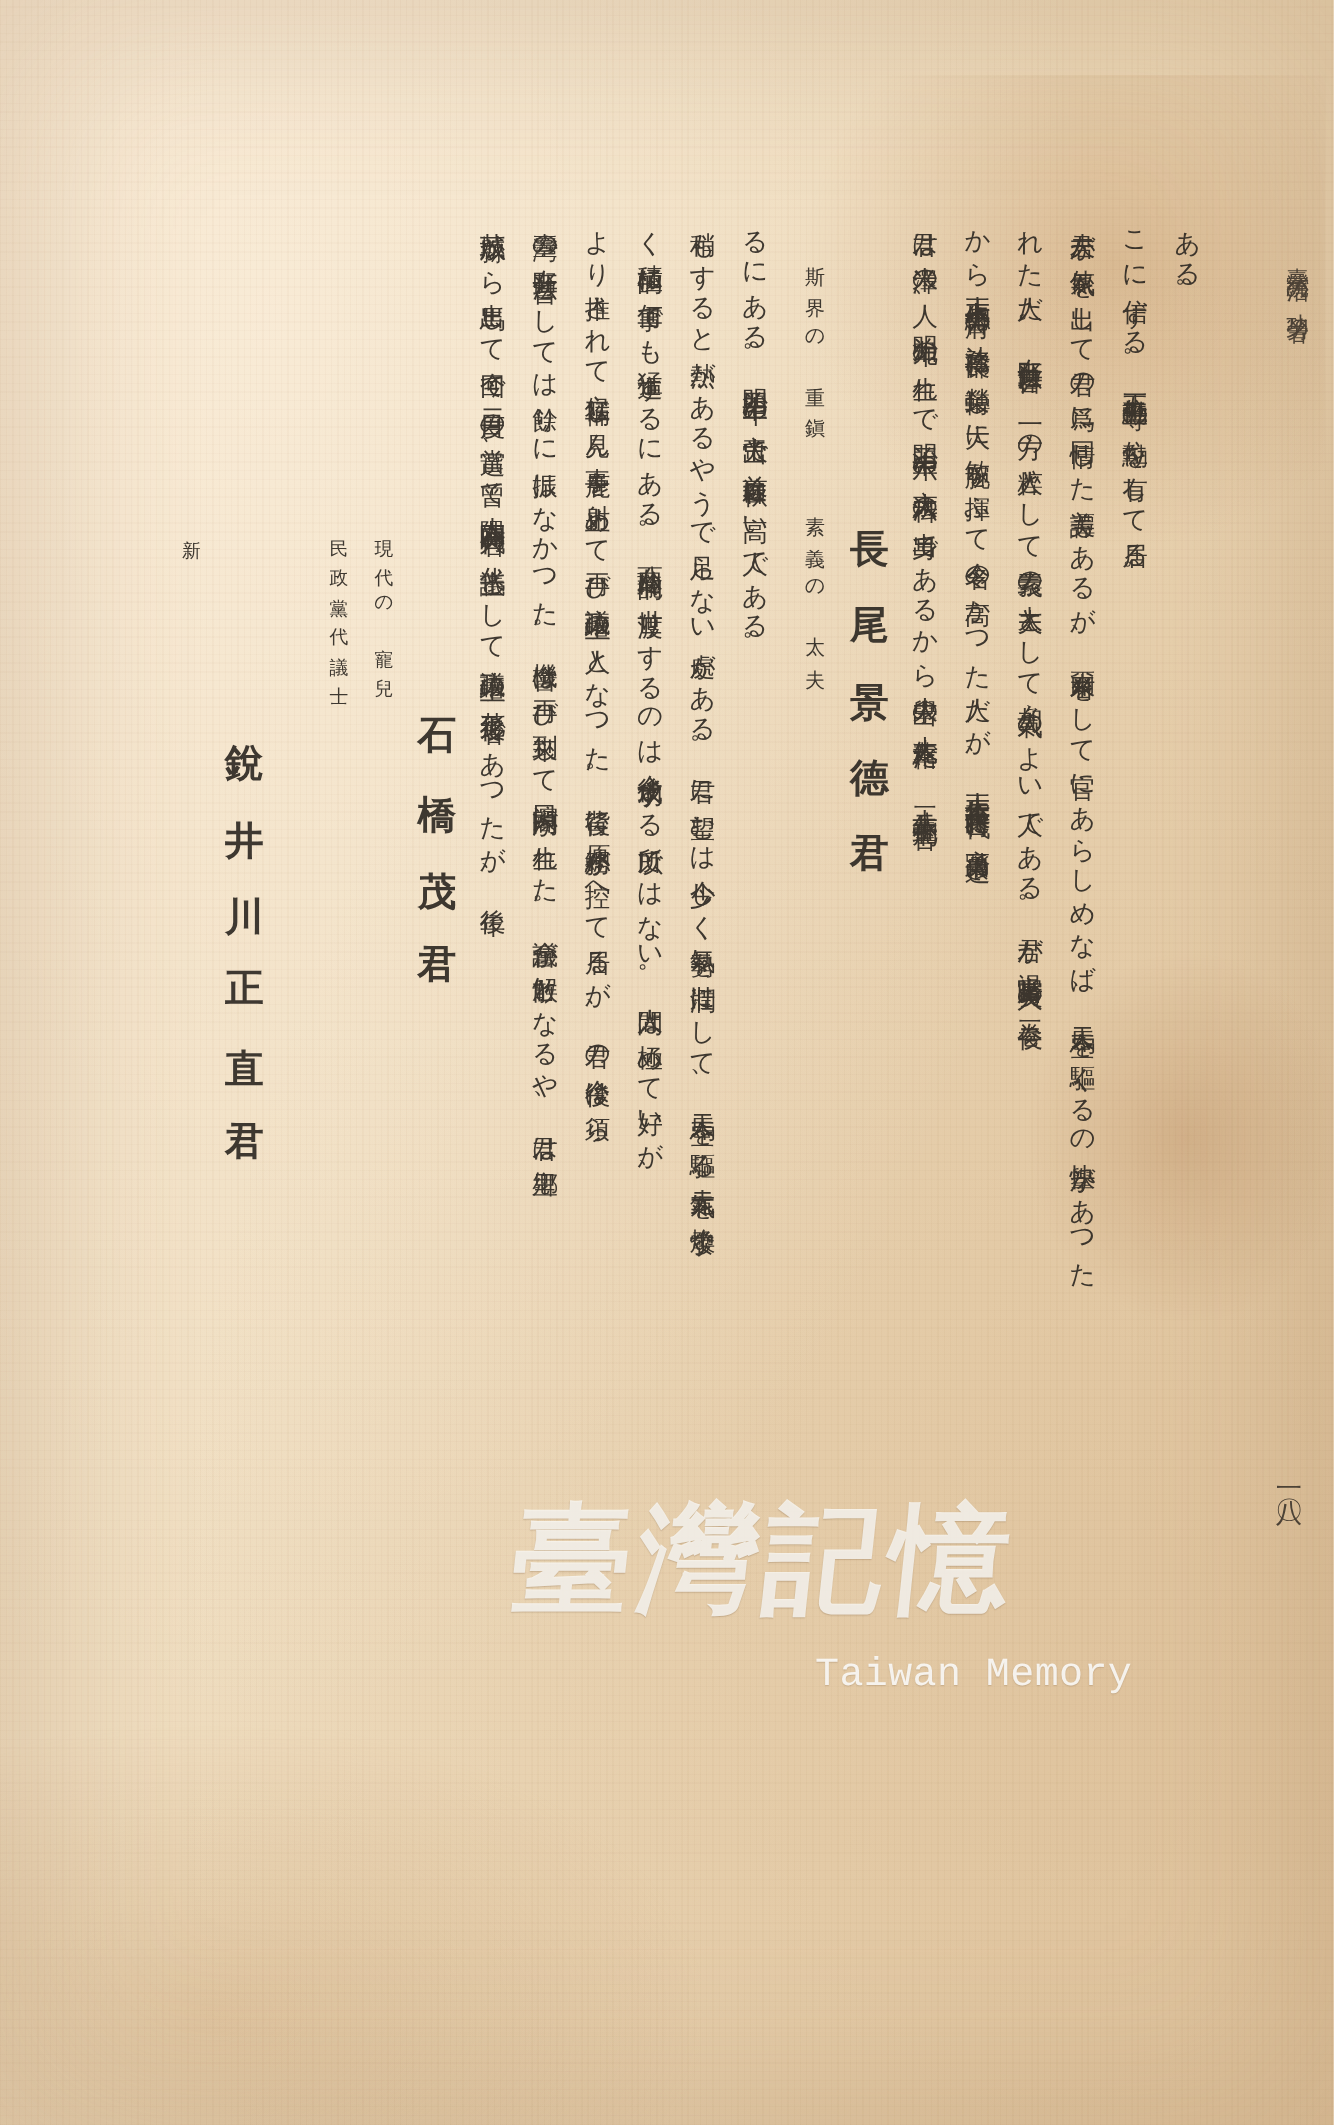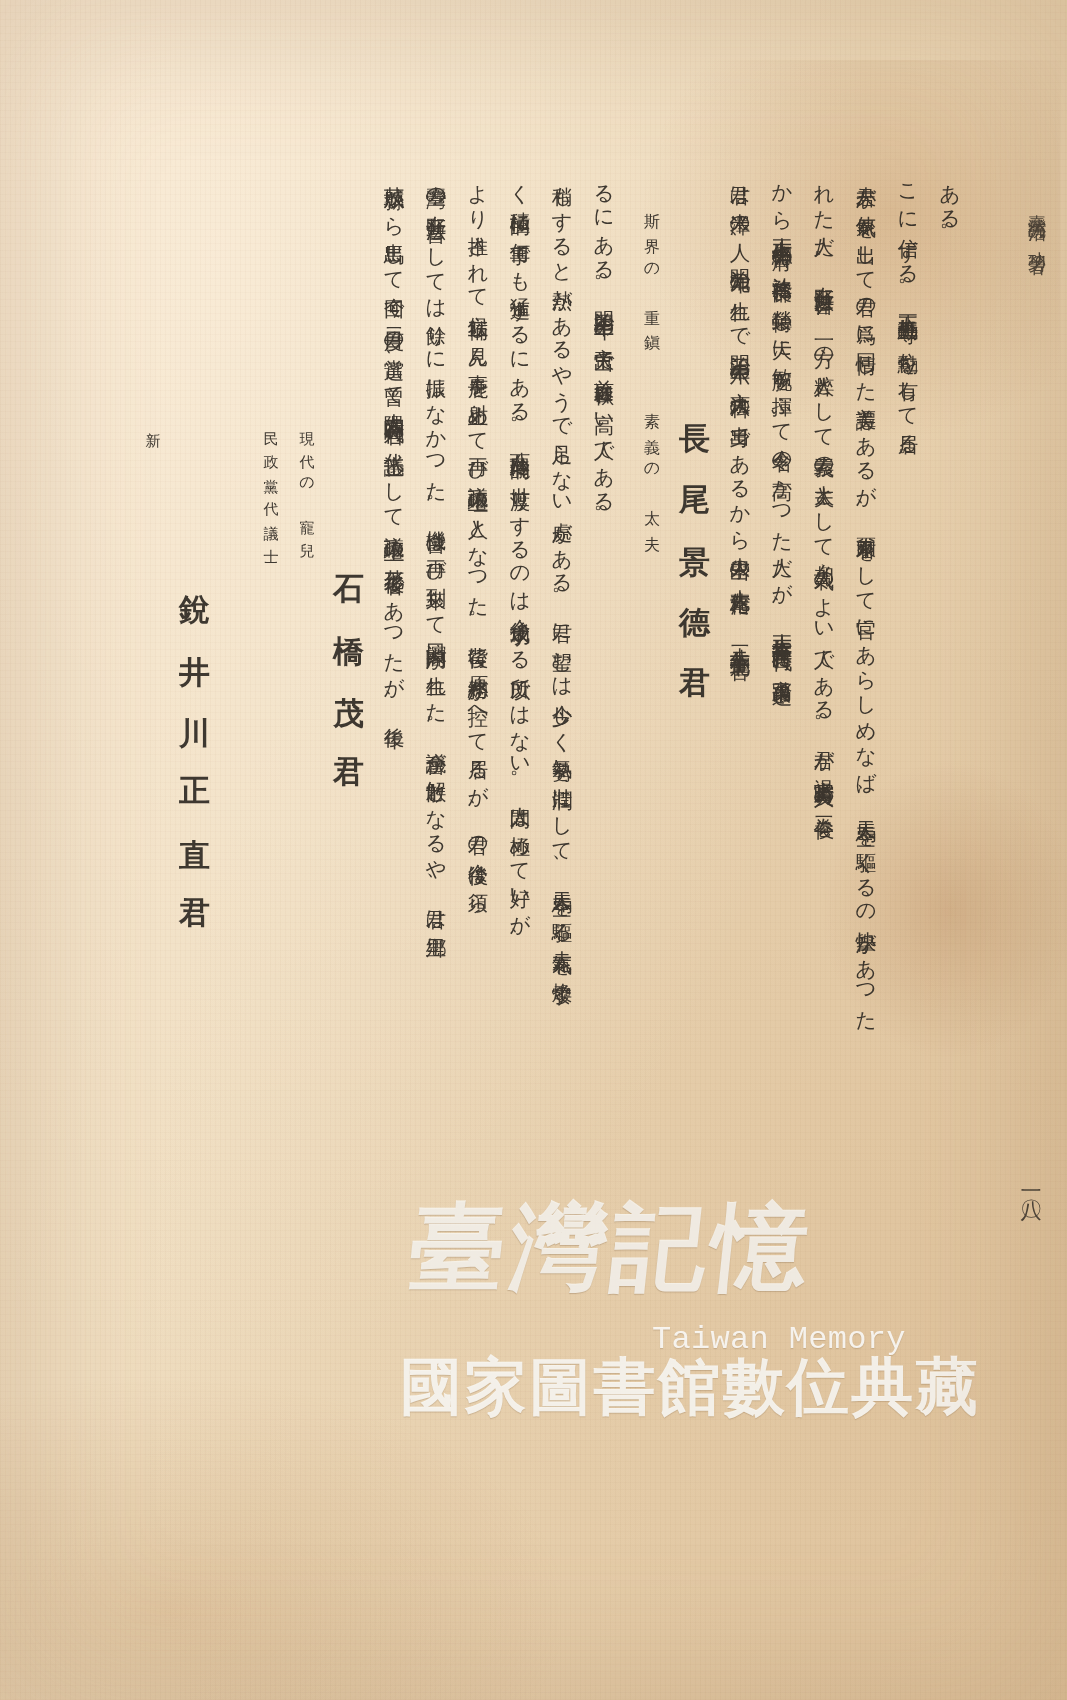--- a/index.html
+++ b/index.html
@@ -198,17 +198,16 @@
     <div class="vcol head-epithet2" style="right:682px; top:250px; height:230px;">民 政 黨 代 議 士</div>
 
     <div class="vcol head-name" style="right:750px; top:400px; height:500px;">銳 井 川 正 直 君</div>
     <div class="vcol head-epithet2" style="right:800px; top:250px; height:60px;">新</div>
 
   </div>
 
   <div id="watermark">
     <div id="wm-cjk">臺灣記憶</div>
     <div id="wm-en">Taiwan Memory</div>
-    <div id="wm-cjk2">國家圖書館數位典藏</div>
   </div>
 
   <div id="vignette"></div>
 </div>
 
 </body></html>

